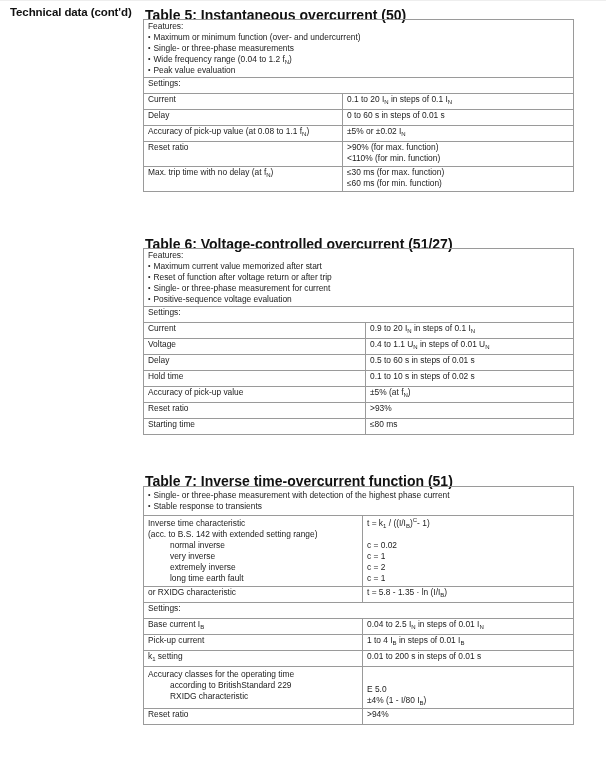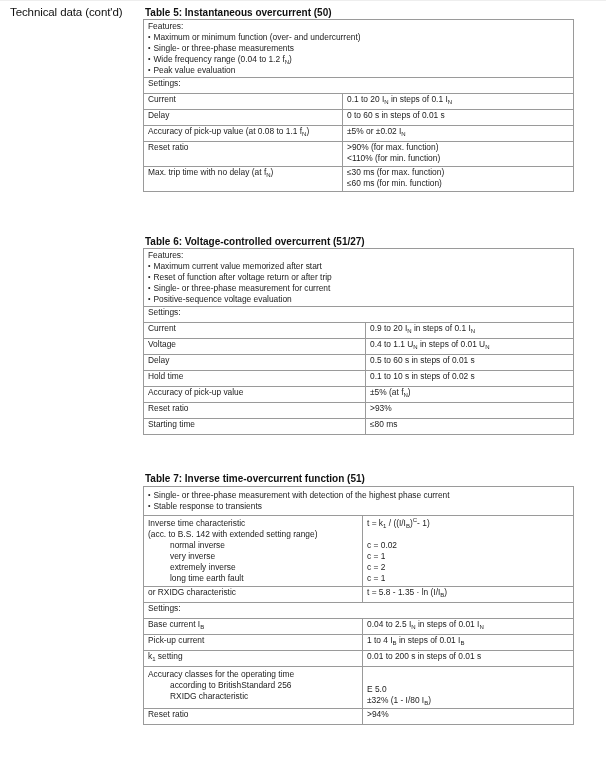--- a/index.html
+++ b/index.html
@@ -1,20 +1,20 @@
 <!DOCTYPE html>
 <html><head>
 <meta charset="utf-8">
 <style>
   html, body { margin: 0; padding: 0; background: #ffffff; }
   body { width: 606px; height: 767px; position: relative; overflow: hidden;
          font-family: "Liberation Sans", sans-serif; color: #222; }
-  .side-heading { position: absolute; left: 10px; top: 6px; font-size: 11.5px; font-weight: normal;
+  .side-heading { position: absolute; left: 10px; top: 6px; font-size: 11.5px; font-weight: bold;
                   color: #111; letter-spacing: -0.1px; }
-  .table-title { position: absolute; left: 145px; font-size: 10px; font-weight: bold; color: #111; }
+  .table-title { position: absolute; left: 145px; font-size: 14px; font-weight: bold; color: #111; }
   table.spec { position: absolute; left: 143px; width: 431px; border-collapse: collapse;
                font-size: 8.4px; line-height: 11px; color: #222; border-radius: 27px; }
   table.spec td { border: 1px solid #9a9a9a; padding: 0 4px; vertical-align: top; }
   table.spec td.full { padding-top: 1px; padding-bottom: 1px; }
   .bullet { display: block; }
   .bullet::before { content: "\2022"; font-size: 7px; margin-right: 3px; position: relative; top: -1px; }
   .indent { display: block; padding-left: 22px; }
   .line { display: block; }
   sub { font-size: 6px; vertical-align: -2px; line-height: 0; }
   sup { font-size: 6px; vertical-align: 4px; line-height: 0; }
@@ -181,27 +181,27 @@
     <td>Pick-up current</td>
     <td><span>1 to 4 I</span><sub>B</sub><span> in steps of 0.01 I</span><sub>B</sub></td>
   </tr>
   <tr class="row">
     <td><span>k</span><sub>1</sub><span> setting</span></td>
     <td>0.01 to 200 s in steps of 0.01 s</td>
   </tr>
   <tr>
     <td class="full" style="padding-top:2px;padding-bottom:2px">
       <span class="line">Accuracy classes for the operating time</span>
-      <span class="indent">according to BritishStandard 256</span>
+      <span class="indent">according to BritishStandard 229</span>
       <span class="indent">RXIDG characteristic</span>
     </td>
     <td class="full" style="padding-top:6px;padding-bottom:2px">
       <span class="line">&nbsp;</span>
       <span class="line">E 5.0</span>
-      <span class="line"><span>±32% (1 - I/80 I</span><sub>B</sub><span>)</span></span>
+      <span class="line"><span>±4% (1 - I/80 I</span><sub>B</sub><span>)</span></span>
     </td>
   </tr>
   <tr class="row">
     <td>Reset ratio</td>
     <td>&gt;94%</td>
   </tr>
 </tbody>
   </table>
 
 </body></html>

